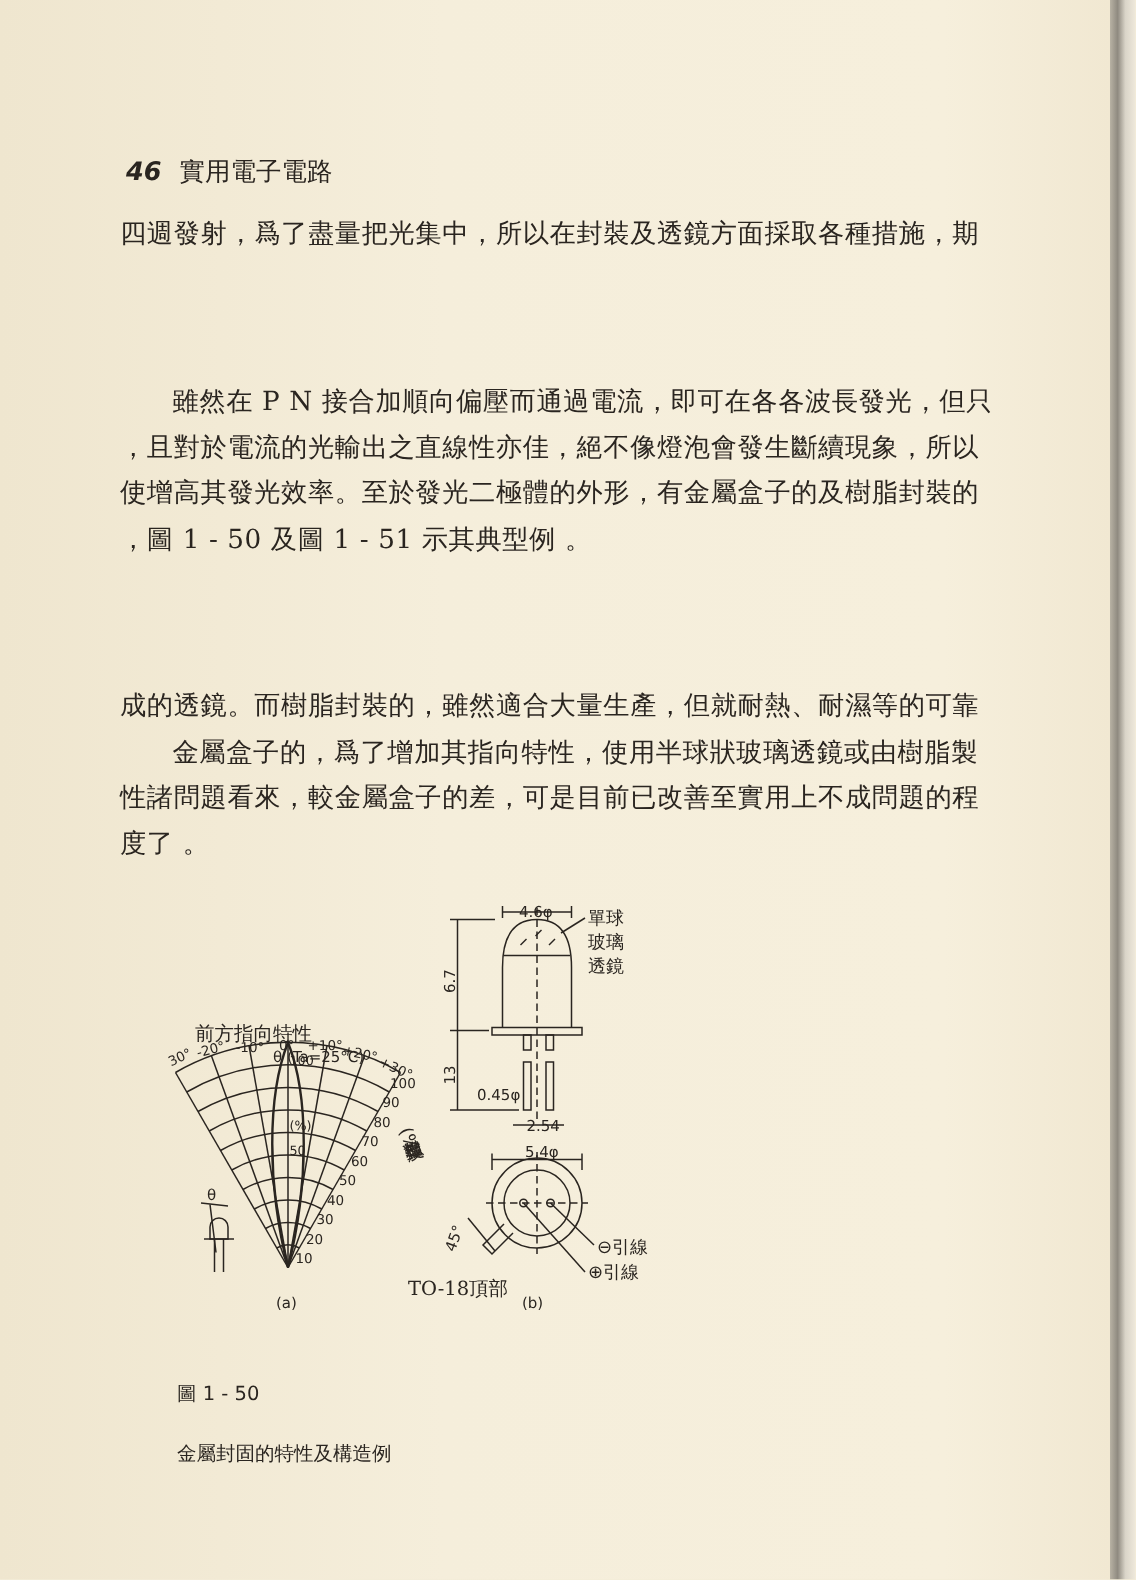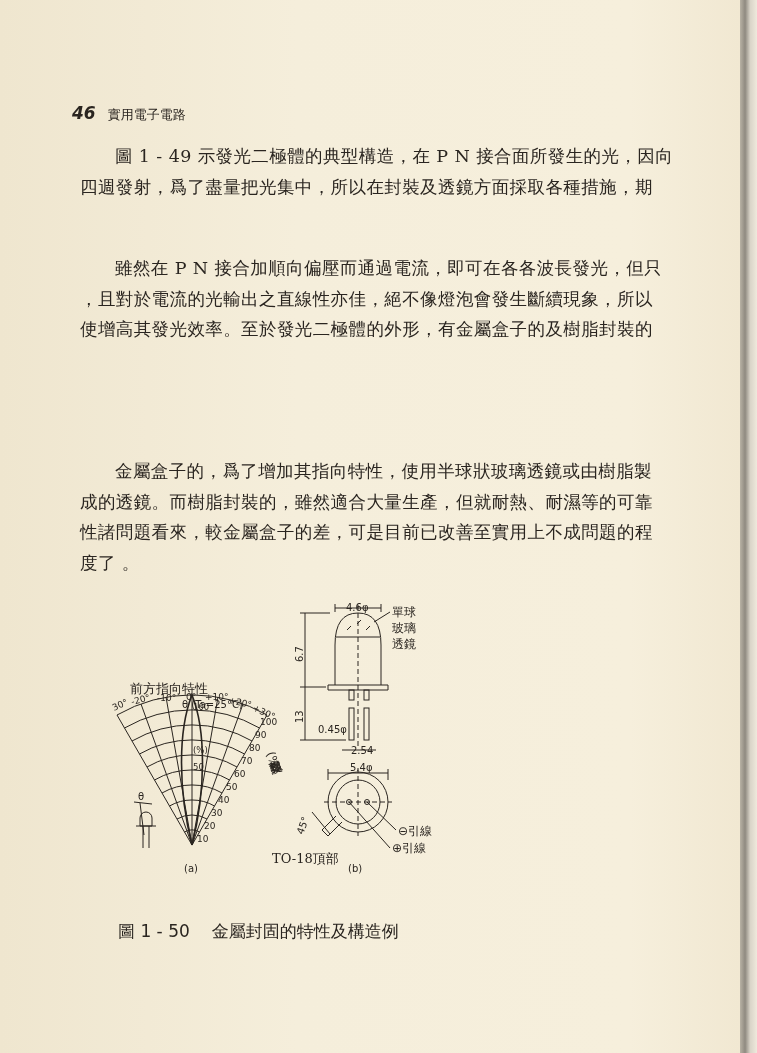--- a/index.html
+++ b/index.html
@@ -11,72 +11,72 @@
   }
   .page {
     position:absolute; left:0; top:0; width:740px; height:1053px;
     background:linear-gradient(90deg,#efe6cf 0%,#f5eedb 40%,#f6efdc 85%,#f1e8d2 100%);
   }
   .edge {
     position:absolute; left:740px; top:0; width:17px; height:1053px;
     background:linear-gradient(90deg,#b8b2a4 0%,#8f8a80 30%,#d9d4c8 60%,#efe9dc 100%);
   }
   .header {
-    position:absolute; left:72px; top:103px;
+    position:absolute; left:84px; top:103px;
     display:flex; align-items:baseline; gap:12px;
   }
   .page-num {
     font-family:"DejaVu Sans", sans-serif; font-style:italic; font-weight:bold;
     font-size:17px; color:#2a2520;
   }
-  .running-title { font-family:"DejaVu Sans", sans-serif; font-size:13px; color:#2a2520; }
+  .running-title { font-family:"DejaVu Sans", sans-serif; font-size:17px; color:#2a2520; }
   .para {
     position:absolute; left:80px; width:606px;
     font-size:17.5px; line-height:30.5px; letter-spacing:0.4px;
     text-align:justify;
   }
   .para .line { display:block; white-space:nowrap; }
   .para .line.indent { padding-left:35px; }
   #p1 { top:141px; }
   #p2 { top:253px; }
   #p3 { top:456px; }
 
   .figure { position:absolute; left:100px; top:590px; width:360px; height:300px; }
   .figure svg { position:absolute; left:0; top:0; }
   .caption {
     position:absolute; left:118px; top:920px;
-    font-family:"DejaVu Sans", sans-serif; font-size:17px; color:#2a2520;
-    display:flex; gap:22px;
+    font-family:"DejaVu Sans", sans-serif; font-size:13px; color:#2a2520;
+    display:flex; gap:22px;flex-direction:column;
   }
 </style>
 </head>
 <body>
 
 <div class="page"></div>
 <div class="edge"></div>
 
 <div class="header">
   <span class="page-num">46</span>
   <span class="running-title">實用電子電路</span>
 </div>
 
 <div class="para" id="p1">
-  <span class="line indent">圖 1 - 49 示發光二極體的典型構造，在 P N 接合面所發生的光，因向</span>
   <span class="line">四週發射，爲了盡量把光集中，所以在封裝及透鏡方面採取各種措施，期</span>
 </div>
 
 <div class="para" id="p2">
   <span class="line indent">雖然在 P N 接合加順向偏壓而通過電流，即可在各各波長發光，但只</span>
   <span class="line">，且對於電流的光輸出之直線性亦佳，絕不像燈泡會發生斷續現象，所以</span>
   <span class="line">使增高其發光效率。至於發光二極體的外形，有金屬盒子的及樹脂封裝的</span>
+  <span class="line">，圖 1 - 50 及圖 1 - 51 示其典型例 。</span>
 </div>
 
 <div class="para" id="p3">
+  <span class="line">成的透鏡。而樹脂封裝的，雖然適合大量生產，但就耐熱、耐濕等的可靠</span>
   <span class="line indent">金屬盒子的，爲了增加其指向特性，使用半球狀玻璃透鏡或由樹脂製</span>
-  <span class="line">成的透鏡。而樹脂封裝的，雖然適合大量生產，但就耐熱、耐濕等的可靠</span>
   <span class="line">性諸問題看來，較金屬盒子的差，可是目前已改善至實用上不成問題的程</span>
   <span class="line">度了 。</span>
 </div>
 
 <div class="figure">
   <svg width="360" height="300" viewBox="0 0 360 300" xmlns="http://www.w3.org/2000/svg" font-family="DejaVu Sans, sans-serif" fill="none" stroke="#2a2520" stroke-width="1">
 
     <g>
 
       <line x1="92" y1="255" x2="17" y2="125"></line>

